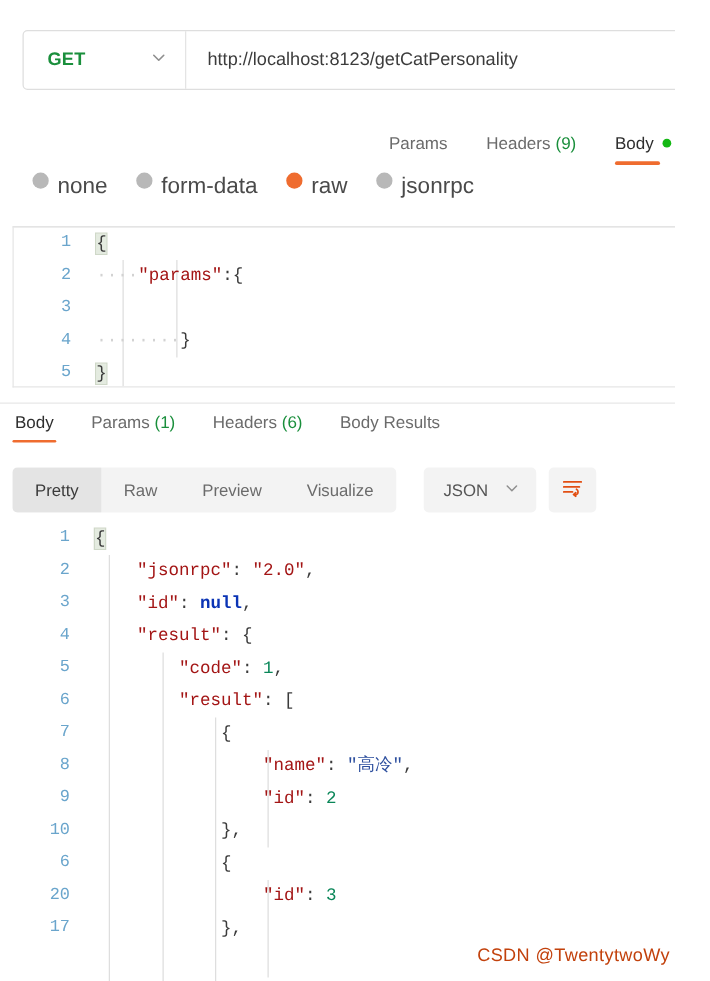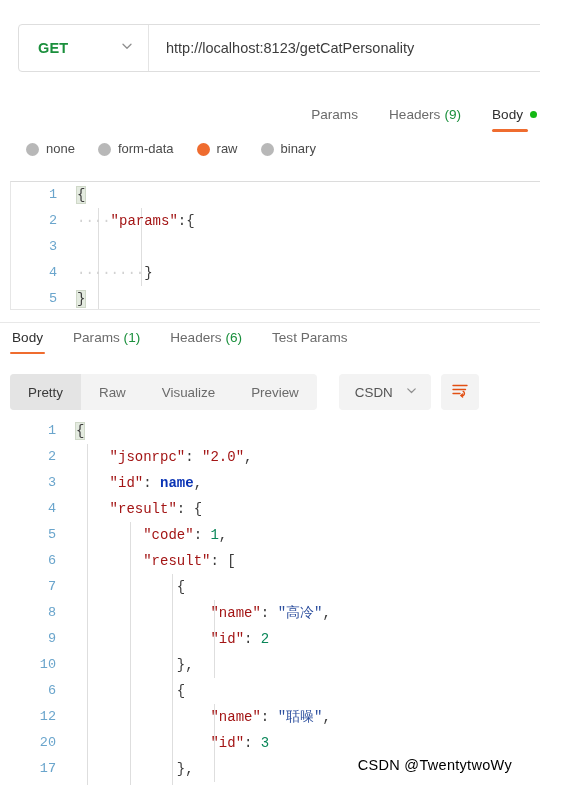--- a/index.html
+++ b/index.html
@@ -66,22 +66,22 @@
   }
 
   
   .body-types {
     position: absolute; left: 0; top: 134px;
     width: 640px; height: 28px;
     display: flex; align-items: center;
     padding-left: 26px;
   }
   .bt {
-    display: flex; align-items: flex-end;
-    margin-right: 23px; font-size: 13px; color: #4a4a4a;
+    display: flex; align-items: flex-start;
+    margin-right: 23px; font-size: 18px; color: #4a4a4a;
     cursor: pointer; white-space: nowrap;
   }
   .bt .radio {
     width: 13px; height: 13px; border-radius: 50%;
     background: #b8b8b8; margin-right: 7px; flex: none;
     position: relative;
   }
   .bt.sel .radio { background: #ef6c2f; }
   .bt.sel .radio::after {
     content:""; position:absolute; left:50%; top:50%;
@@ -182,22 +182,22 @@
   }
   .wrap-btn {
     height: 36px; width: 38px; margin-left: 10px;
     background: #f3f3f3; border-radius: 4px;
     display: flex; align-items: center; justify-content: center;
     cursor: pointer;
   }
 
   
   .watermark {
-    position: absolute; right: 28px; bottom: 12px;
-    font-size: 14.5px; color: #000000; letter-spacing: .3px;
+    position: absolute; right: 4px; bottom: 12px;
+    font-size: 14.5px; color: #c2410c; letter-spacing: .3px;
     pointer-events: none; user-select: none;
   }
 </style>
 </head>
 <body>
 
 <div id="app">
 
   <div class="url-bar">
     <div class="method-wrap">
@@ -234,21 +234,21 @@
       <div class="bt">
         <span class="radio"></span>
         <span>form-data</span>
       </div>
       <div class="bt sel">
         <span class="radio"></span>
         <span>raw</span>
       </div>
       <div class="bt">
         <span class="radio"></span>
-        <span>binary</span>
+        <span>jsonrpc</span>
       </div>
     </div>
 
   <div class="req-editor editor">
     <div class="guide" style="left:87px; top:26px; bottom:0;"></div>
     <div class="guide" style="left:130px; top:26px; height:78px;"></div>
     <div id="req-lines">
         <div class="code-line"><span class="lnum">1</span><span class="ltext"><span class="brk brk-hl">{</span></span></div>
         <div class="code-line"><span class="lnum">2</span><span class="ltext"><span class="ws">····</span><span class="k">"params"</span><span class="pun">:</span><span class="brk">{</span></span></div>
         <div class="code-line"><span class="lnum">3</span><span class="ltext"></span></div>
@@ -256,32 +256,32 @@
         <div class="code-line"><span class="lnum">5</span><span class="ltext"><span class="brk brk-hl">}</span></span></div>
       </div>
   </div>
 
   <div class="res-divider"></div>
 
   <div class="res-tabs" id="res-tabs">
       <div class="res-tab active"><span>Body</span><div class="underline"></div></div>
       <div class="res-tab"><span>Params</span><span class="count"> (1)</span></div>
       <div class="res-tab"><span>Headers</span><span class="count"> (6)</span></div>
-      <div class="res-tab"><span>Test Params</span></div>
+      <div class="res-tab"><span>Body Results</span></div>
     </div>
 
   <div class="res-toolbar">
     <div class="seg" id="view-modes">
         <div class="seg-btn active">Pretty</div>
         <div class="seg-btn">Raw</div>
+        <div class="seg-btn">Preview</div>
         <div class="seg-btn">Visualize</div>
-        <div class="seg-btn">Preview</div>
       </div>
     <div class="fmt-select">
-      <span>CSDN</span>
+      <span>JSON</span>
       <span class="chev">
         <svg width="13" height="13" viewBox="0 0 14 14">
             <path d="M3 5.2 L7 9.2 L11 5.2" fill="none" stroke="currentColor" stroke-width="1.3" stroke-linecap="round" stroke-linejoin="round"></path>
           </svg>
       </span>
     </div>
     <div class="wrap-btn">
       <span>
         <svg width="18" height="16" viewBox="0 0 18 16" stroke="#e24f13" stroke-width="1.4" stroke-linecap="round" fill="none">
           <path d="M2 3.5 H16"></path>
@@ -296,29 +296,28 @@
 
   <div class="res-editor editor">
     <div class="guide" style="left:87px; top:26px; bottom:0;"></div>
     <div class="guide" style="left:130px; top:104px; bottom:0;"></div>
     <div class="guide" style="left:172px; top:156px; bottom:0;"></div>
     <div class="guide" style="left:214px; top:182px; height:78px;"></div>
     <div class="guide" style="left:214px; top:286px; height:78px;"></div>
     <div id="res-lines">
         <div class="code-line"><span class="lnum">1</span><span class="ltext"><span class="brk brk-hl">{</span></span></div>
         <div class="code-line"><span class="lnum">2</span><span class="ltext"><span class="ws">    </span><span class="k">"jsonrpc"</span><span class="pun">: </span><span class="s">"2.0"</span><span class="pun">,</span></span></div>
-        <div class="code-line"><span class="lnum">3</span><span class="ltext"><span class="ws">    </span><span class="k">"id"</span><span class="pun">: </span><span class="nul">name</span><span class="pun">,</span></span></div>
+        <div class="code-line"><span class="lnum">3</span><span class="ltext"><span class="ws">    </span><span class="k">"id"</span><span class="pun">: </span><span class="nul">null</span><span class="pun">,</span></span></div>
         <div class="code-line"><span class="lnum">4</span><span class="ltext"><span class="ws">    </span><span class="k">"result"</span><span class="pun">: </span><span class="brk">{</span></span></div>
         <div class="code-line"><span class="lnum">5</span><span class="ltext"><span class="ws">        </span><span class="k">"code"</span><span class="pun">: </span><span class="num">1</span><span class="pun">,</span></span></div>
         <div class="code-line"><span class="lnum">6</span><span class="ltext"><span class="ws">        </span><span class="k">"result"</span><span class="pun">: </span><span class="brk">[</span></span></div>
         <div class="code-line"><span class="lnum">7</span><span class="ltext"><span class="ws">            </span><span class="brk">{</span></span></div>
         <div class="code-line"><span class="lnum">8</span><span class="ltext"><span class="ws">                </span><span class="k">"name"</span><span class="pun">: </span><span class="str-cn">"高冷"</span><span class="pun">,</span></span></div>
         <div class="code-line"><span class="lnum">9</span><span class="ltext"><span class="ws">                </span><span class="k">"id"</span><span class="pun">: </span><span class="num">2</span></span></div>
         <div class="code-line"><span class="lnum">10</span><span class="ltext"><span class="ws">            </span><span class="brk">}</span><span class="pun">,</span></span></div>
         <div class="code-line"><span class="lnum">6</span><span class="ltext"><span class="ws">            </span><span class="brk">{</span></span></div>
-        <div class="code-line"><span class="lnum">12</span><span class="ltext"><span class="ws">                </span><span class="k">"name"</span><span class="pun">: </span><span class="str-cn">"聒噪"</span><span class="pun">,</span></span></div>
         <div class="code-line"><span class="lnum">20</span><span class="ltext"><span class="ws">                </span><span class="k">"id"</span><span class="pun">: </span><span class="num">3</span></span></div>
         <div class="code-line"><span class="lnum">17</span><span class="ltext"><span class="ws">            </span><span class="brk">}</span><span class="pun">,</span></span></div>
       </div>
   </div>
 
   <div class="watermark">CSDN @TwentytwoWy</div>
 </div>
 
 </body></html>

